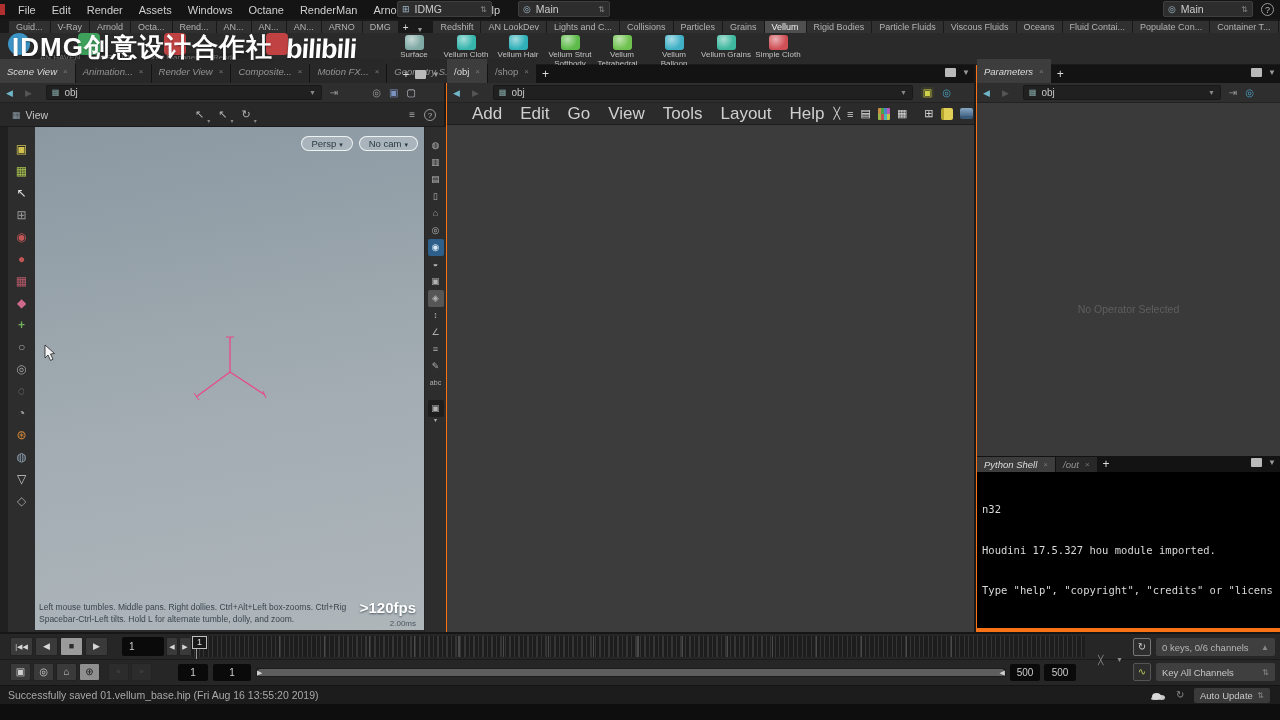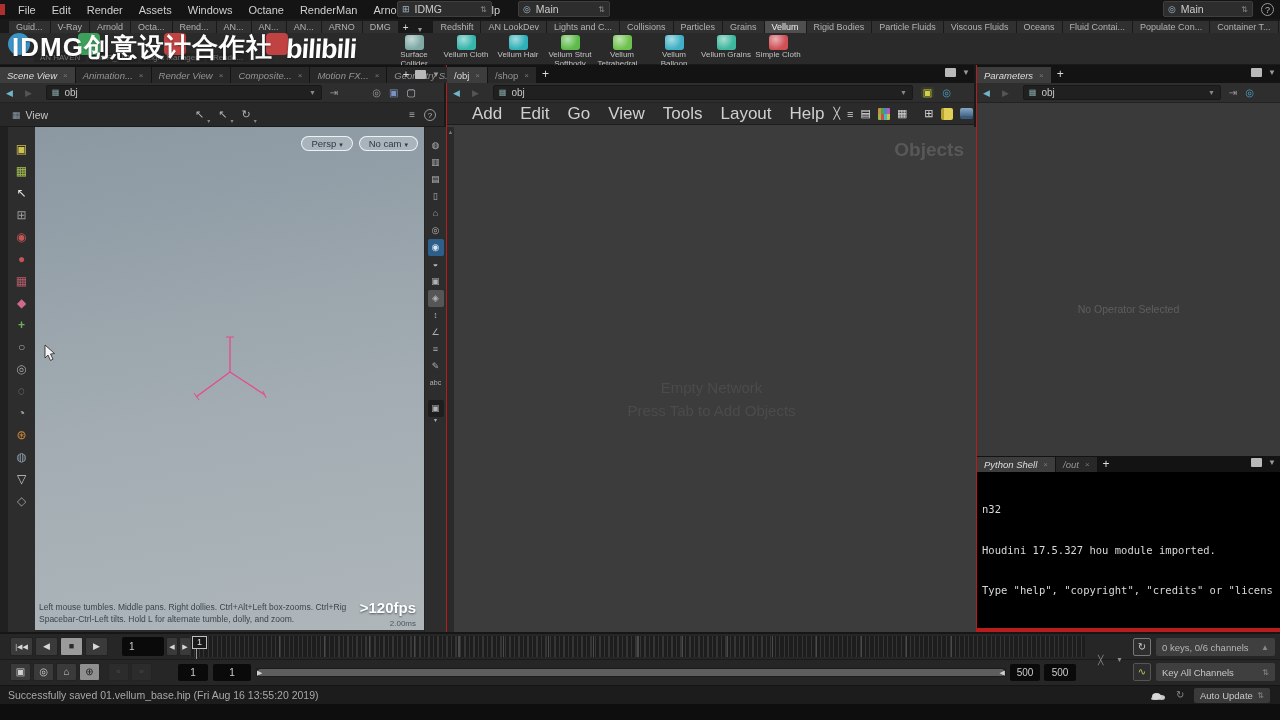--- a/index.html
+++ b/index.html
@@ -1,17 +1,17 @@
 <!DOCTYPE html>
 <html><head>
 <meta charset="utf-8">
 <style>
   * { margin:0; padding:0; box-sizing:border-box; }
   html,body { background:#000; }
-  #app { position:relative; width:1280px; height:720px; background:#b91c1c;
+  #app { position:relative; width:1280px; height:720px; background:#f97316;
          font-family:"Liberation Sans",sans-serif; overflow:hidden; color:#c8c8c8; }
   .abs { position:absolute; }
 
   
   .menubar { left:0; top:0; width:1280px; height:19px; background:#141414;
              display:flex; align-items:center; font-size:11px; }
   .edge-red { position:absolute; left:0; top:4px; width:5px; height:11px; background:#b03030; }
   .menus { display:flex; margin-left:10px; }
   .menu-item { padding:0 8px; color:#cfcfcf; cursor:default; }
   .combo { position:absolute; height:16px; top:1px; background:#2d2d2d; border:1px solid #3f3f3f;
@@ -55,21 +55,21 @@
   .wm-sq { position:absolute; top:3px; width:22px; height:22px; border-radius:4px; opacity:.9; z-index:-1; }
   .wm-blue { left:-4px; background:#3e9fd6; border-radius:50%; }
   .wm-green { left:66px; background:#3fae62; }
   .wm-red1 { left:152px; background:#d04545; }
   .wm-red2 { left:254px; background:#d04545; }
   .bili { position:absolute; left:286px; top:1px; font-size:27px; font-weight:bold; color:#fdfdfd;
           transform:skewX(-4deg); text-shadow:0 1px 2px rgba(0,0,0,.35); z-index:30; letter-spacing:-1px; }
 
   
   .ptabs { height:18px; background:#131313; display:flex; align-items:flex-end; position:relative; }
-  .ptab { display:inline-flex; align-items:center; height:16px; padding:0 7px; margin-right:1px;
+  .ptab { display:inline-flex; align-items:center; height:24px; padding:0 7px; margin-right:1px;
           background:#282828; color:#949494; font-size:9.5px; white-space:nowrap; }
   .ptabs.names .ptab { font-style:italic; }
   .ptab:first-child { background:#3d3d3d; color:#dcdcdc; }
   .ptab .x { margin-left:6px; font-size:8px; color:#787878; font-style:normal; }
   .ptab-plus { color:#ddd; font-size:12px; padding:0 5px; align-self:center; }
   .ptab-right { position:absolute; right:4px; top:3px; display:flex; gap:6px; align-items:center;
                 color:#999; font-size:8px; }
   .ptab-right .sq { width:11px; height:9px; background:#b9b9b9; border-radius:1px; }
 
   .pathbar { height:20px; background:#2e2e2e; display:flex; align-items:center; border-bottom:1px solid #222; }
@@ -514,28 +514,20 @@
         <span class="ni ni-palette"></span>
         <span class="ni">▦</span>
         <span class="ni" style="margin-left:10px;">⊞</span>
         <span class="ni ni-note"></span>
         <span class="ni ni-image"></span>
         <span class="ni ni-box"></span>
         <span class="ni ni-mag" style="margin-left:12px;"></span>
         <span class="ni ni-eyebox">◉</span>
       </div>
     </div>
-    <div class="net-canvas">
-      <div class="net-scroll">▲</div>
-      <div class="net-wm">Objects</div>
-      <div class="net-empty">
-        <div>Empty Network</div>
-        <div>Press Tab to Add Objects</div>
-      </div>
-    </div>
   </div>
 
   <div class="abs param-pane">
     <div class="ptabs names">
       <div class="ptab">
         <span>Parameters</span>
         <span class="x">×</span>
       </div>
       <span class="ptab-plus">+</span>
       <div class="ptab-right">

